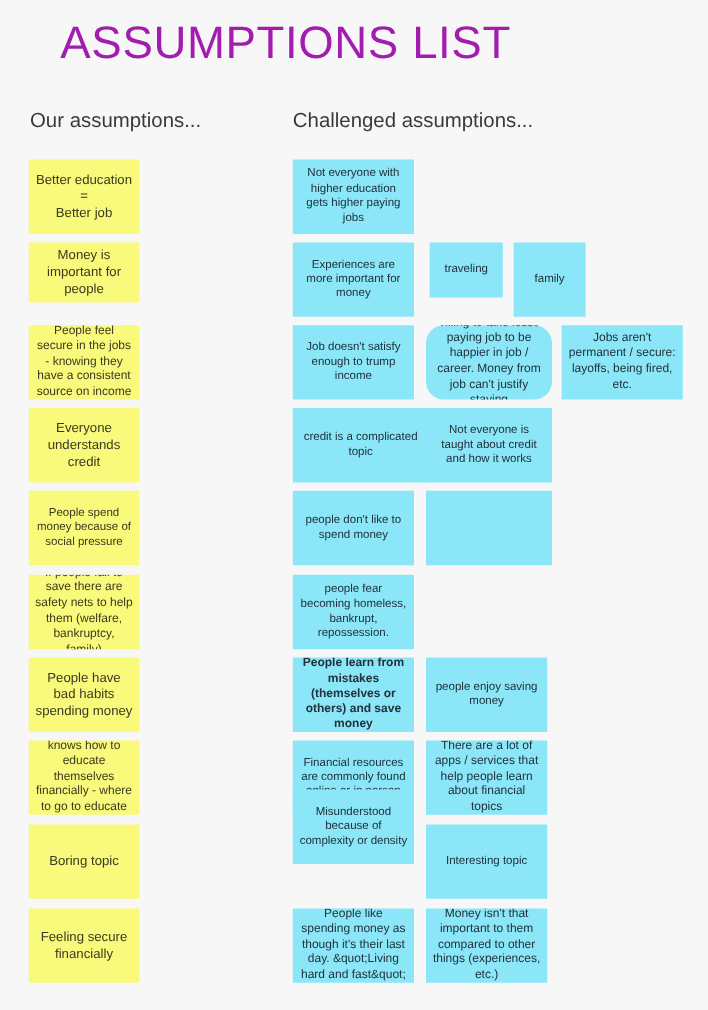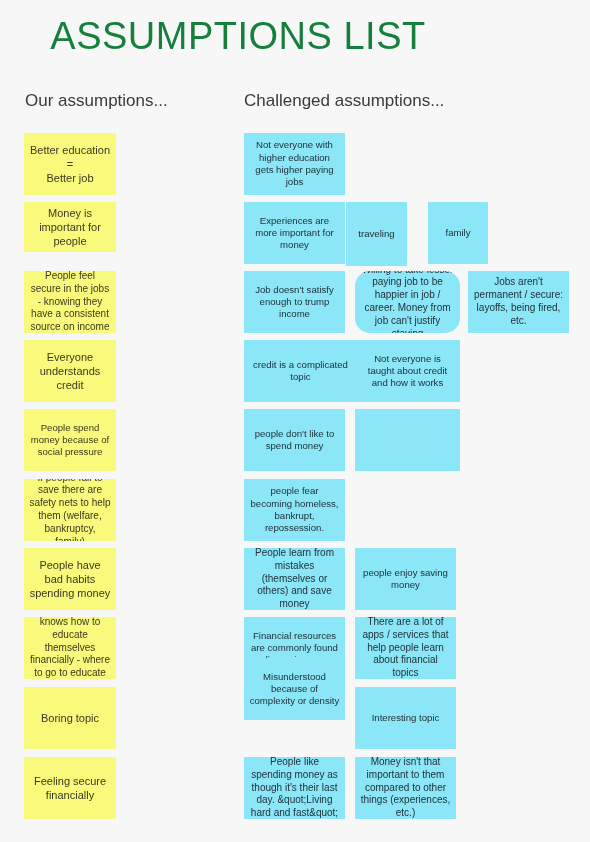--- a/index.html
+++ b/index.html
@@ -24,21 +24,21 @@
 
   .page-title {
     position: absolute;
     left: 0;
     top: 14px;
     width: 476px;
     text-align: center;
     font-size: 38px;
     font-weight: 400;
     letter-spacing: 0.5px;
-    color: #15803d;
+    color: #a21caf;
     line-height: 1.2;
   }
 
   .col-heading {
     position: absolute;
     font-size: 17px;
     font-weight: 400;
     color: #3a3a3a;
     white-space: nowrap;
     line-height: 1.2;
@@ -138,34 +138,34 @@
     </div>
   <div class="note blue" style="left:244px; top:340px; width:113px; height:62px;">
       <span class="note-text fs-10">credit is a complicated topic</span>
     </div>
   <div class="note blue" style="left:244px; top:409px; width:101px; height:62px;">
       <span class="note-text fs-10">people don't like to spend money</span>
     </div>
   <div class="note blue" style="left:244px; top:479px; width:101px; height:62px;">
       <span class="note-text fs-10">people fear becoming homeless, bankrupt, repossession.</span>
     </div>
-  <div class="note blue" style="left:244px; top:548px; width:101px; height:62px;">
+  <div class="note blue" style="left:244px; top:548px; width:101px; height:62px;font-weight:bold;">
       <span class="note-text fs-9">People learn from mistakes (themselves or others) and save money</span>
     </div>
   <div class="note blue" style="left:244px; top:617px; width:101px; height:62px;">
       <span class="note-text fs-10">Financial resources are commonly found online or in person</span>
     </div>
   <div class="note blue" style="left:244px; top:658px; width:101px; height:62px;">
       <span class="note-text fs-10">Misunderstood because of complexity or density</span>
     </div>
   <div class="note blue" style="left:244px; top:757px; width:101px; height:62px;">
       <span class="note-text fs-9">People like spending money as though it's their last day. &amp;quot;Living hard and fast&amp;quot;</span>
     </div>
 
-  <div class="note blue" style="left:346px; top:202px; width:61px; height:64px;">
+  <div class="note blue" style="left:358px; top:202px; width:61px; height:46px;">
       <span class="note-text fs-10">traveling</span>
     </div>
   <div class="note blue" style="left:355px; top:271px; width:105px; height:62px;border-radius:15px;">
       <span class="note-text fs-9">Willing to take lesser paying job to be happier in job / career. Money from job can't justify staying</span>
     </div>
   <div class="note blue" style="left:355px; top:340px; width:105px; height:62px;">
       <span class="note-text fs-10">Not everyone is taught about credit and how it works</span>
     </div>
   <div class="note blue" style="left:355px; top:409px; width:105px; height:62px;">
       <span class="note-text fs-10"></span>

